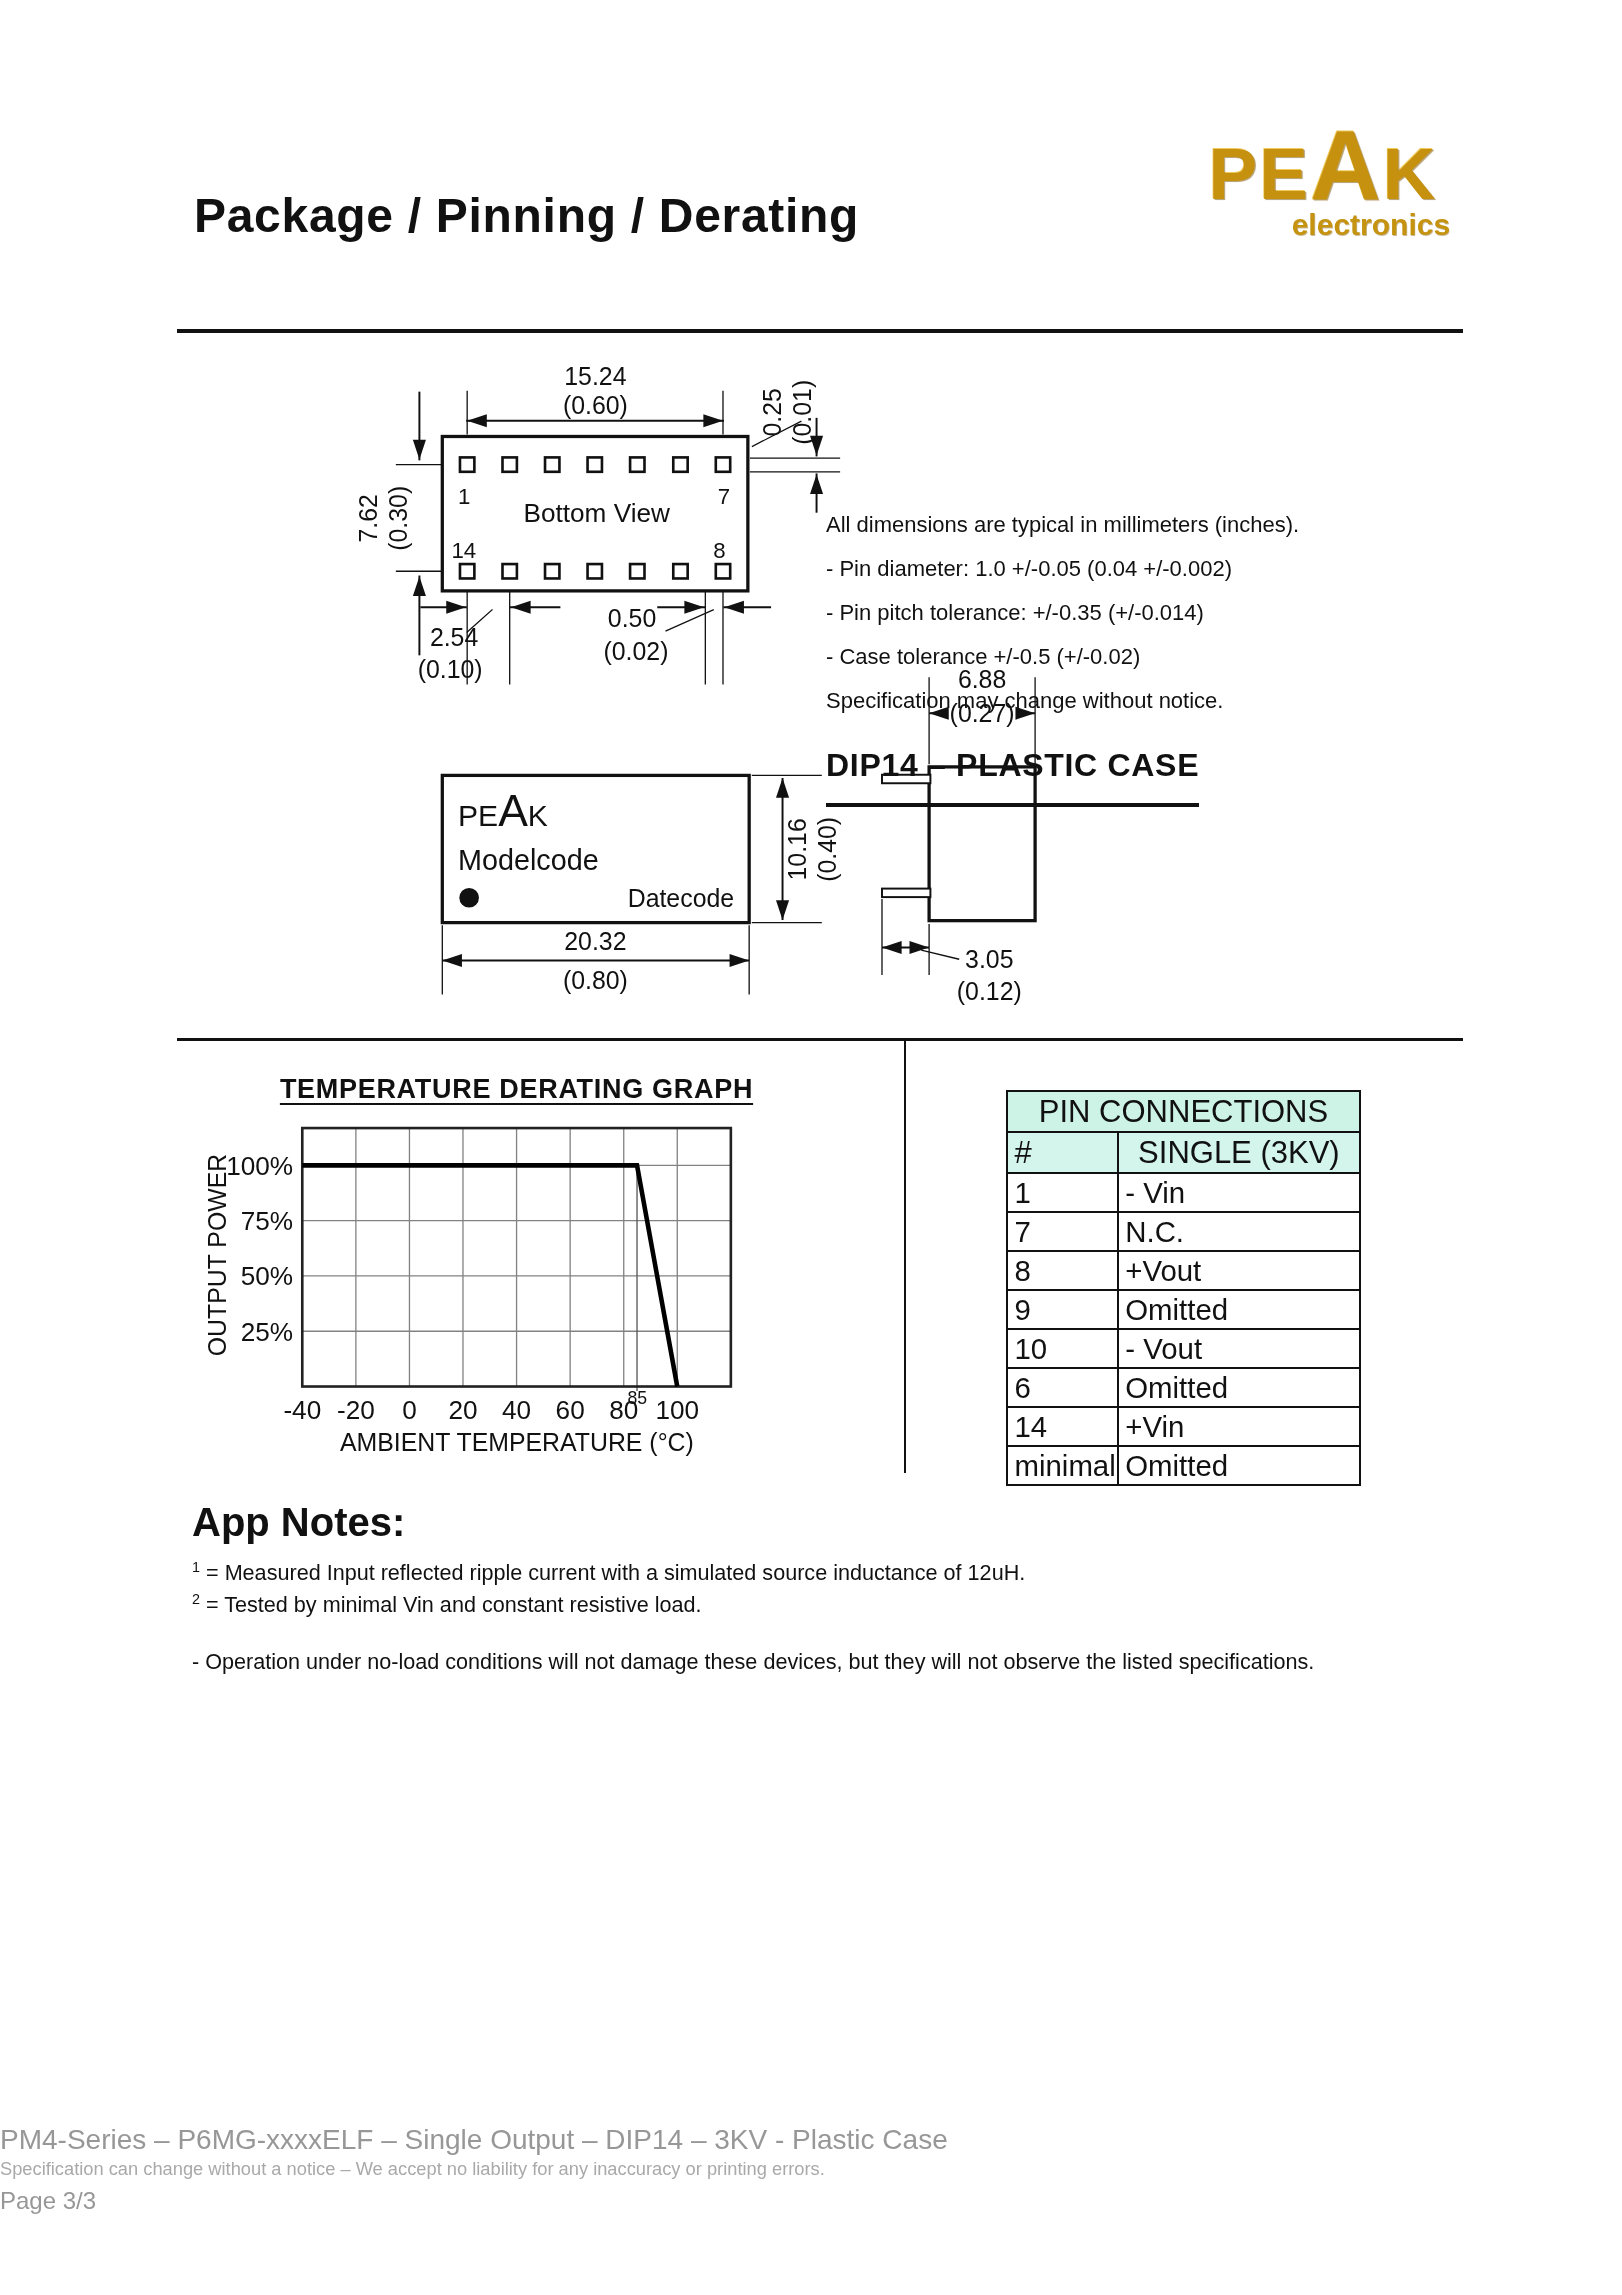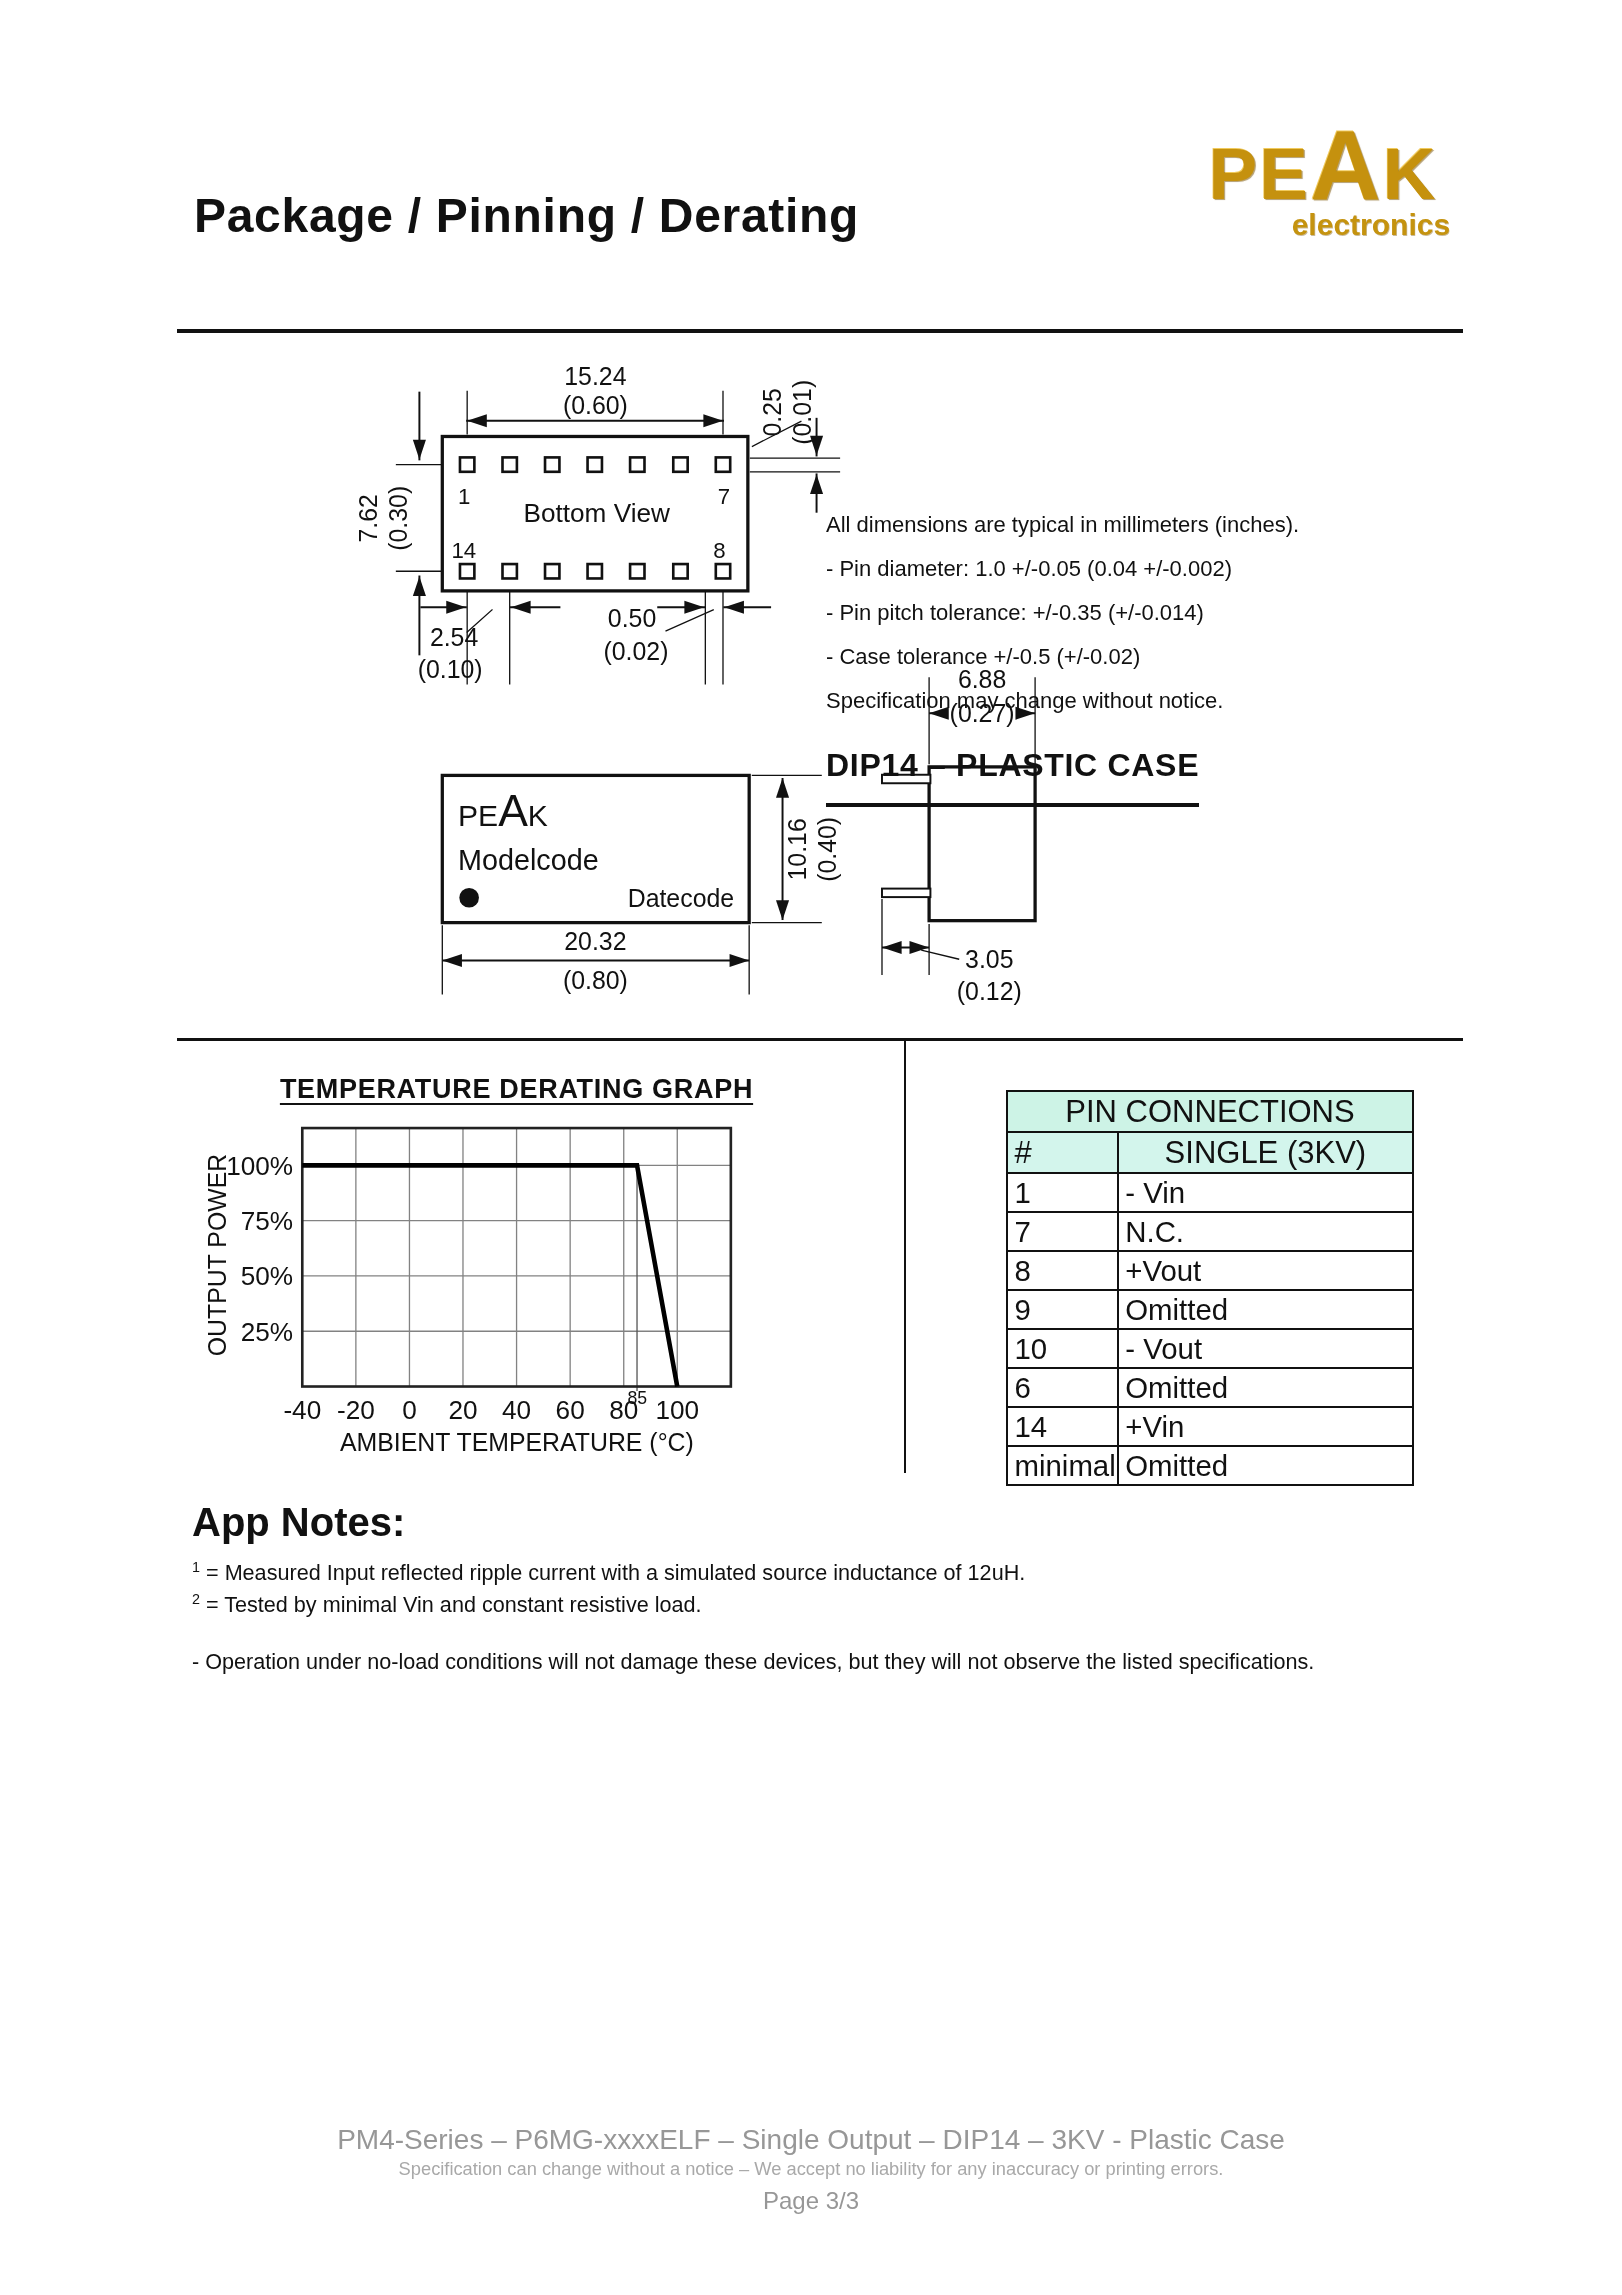--- a/index.html
+++ b/index.html
@@ -39,21 +39,21 @@
   table.pins th.h2{background:#d3f5ec;font-size:31px;height:37px;}
   table.pins th.h2.pin-col{text-align:left;padding-left:6.5px;}
   table.pins th.h2.val-col{text-align:center;}
   table.pins td{font-size:29.4px;height:35px;padding-left:6.5px;text-align:left;}
   
   .app-notes .heading{font-size:40px;font-weight:bold;margin:0 0 9.2px 0;}
   .app-notes .note{font-size:21.6px;line-height:26px;margin:0;}
   .app-notes sup{font-size:14.4px;}
   .app-notes .extra{margin-top:30px;}
   
-  .footer{left:0;right:0;text-align:center;}
+  .footer{left:0;right:0;}
   .footer .f1{font-size:28px;color:#979797;line-height:33px;}
   .footer .f2{font-size:18.3px;color:#a9a9a9;line-height:26px;}
   .footer .f3{font-size:24px;color:#979797;line-height:30px;margin-top:3.9px;}
 </style>
 </head>
 <body>
 
 <div class="page">
 
   <div class="abs page-title" style="left:194px;top:188px;">Package / Pinning / Derating</div>
@@ -254,21 +254,21 @@
 
   <div class="abs" style="left:826px;top:747px;">
     <span class="case-heading">DIP14 – PLASTIC CASE</span>
   </div>
 
   <div class="abs hrule" style="left:177px;top:1038px;width:1286px;height:3.3px;"></div>
   <div class="abs vrule" style="left:904px;top:1040px;height:433px;"></div>
 
   <div class="abs graph-title" style="left:255px;top:1074px;font-weight:bold;">TEMPERATURE DERATING GRAPH</div>
 
-  <table class="pins outer abs" style="left:1006px;top:1090px;width:408px;">
+  <table class="pins outer abs" style="left:1006px;top:1090px;width:355px;">
     <tbody>
         <tr>
       <th class="title-cell" colspan="2">PIN CONNECTIONS</th>
     </tr>
     <tr>
       <th class="h2 pin-col" style="width:90px;">#</th>
       <th class="h2 val-col">SINGLE (3KV)</th>
     </tr>
     <tr>
           <td>1</td>

